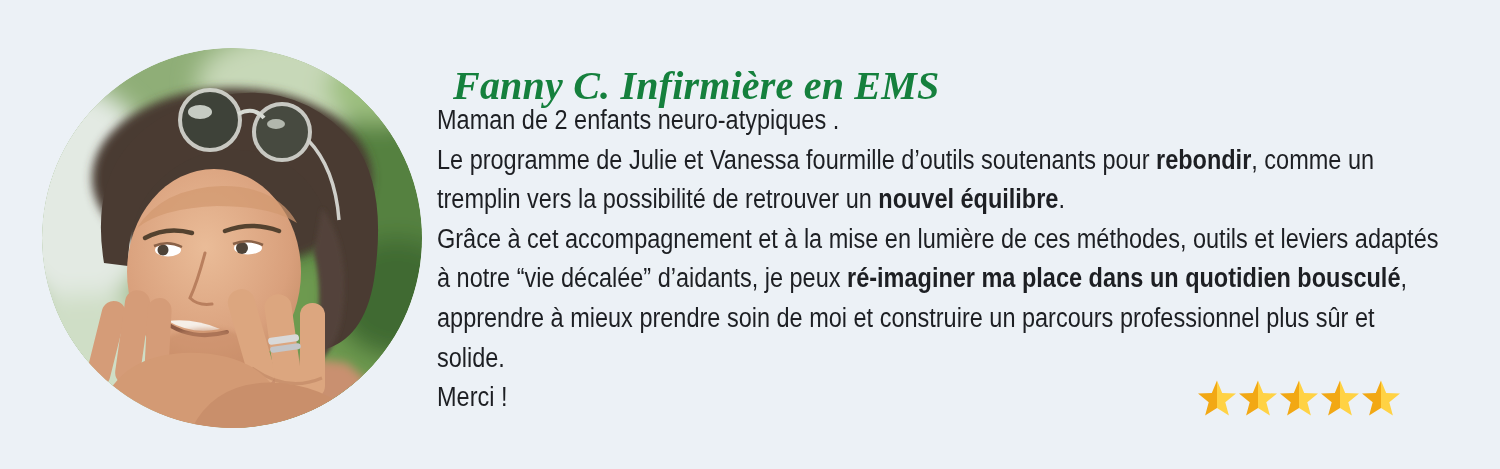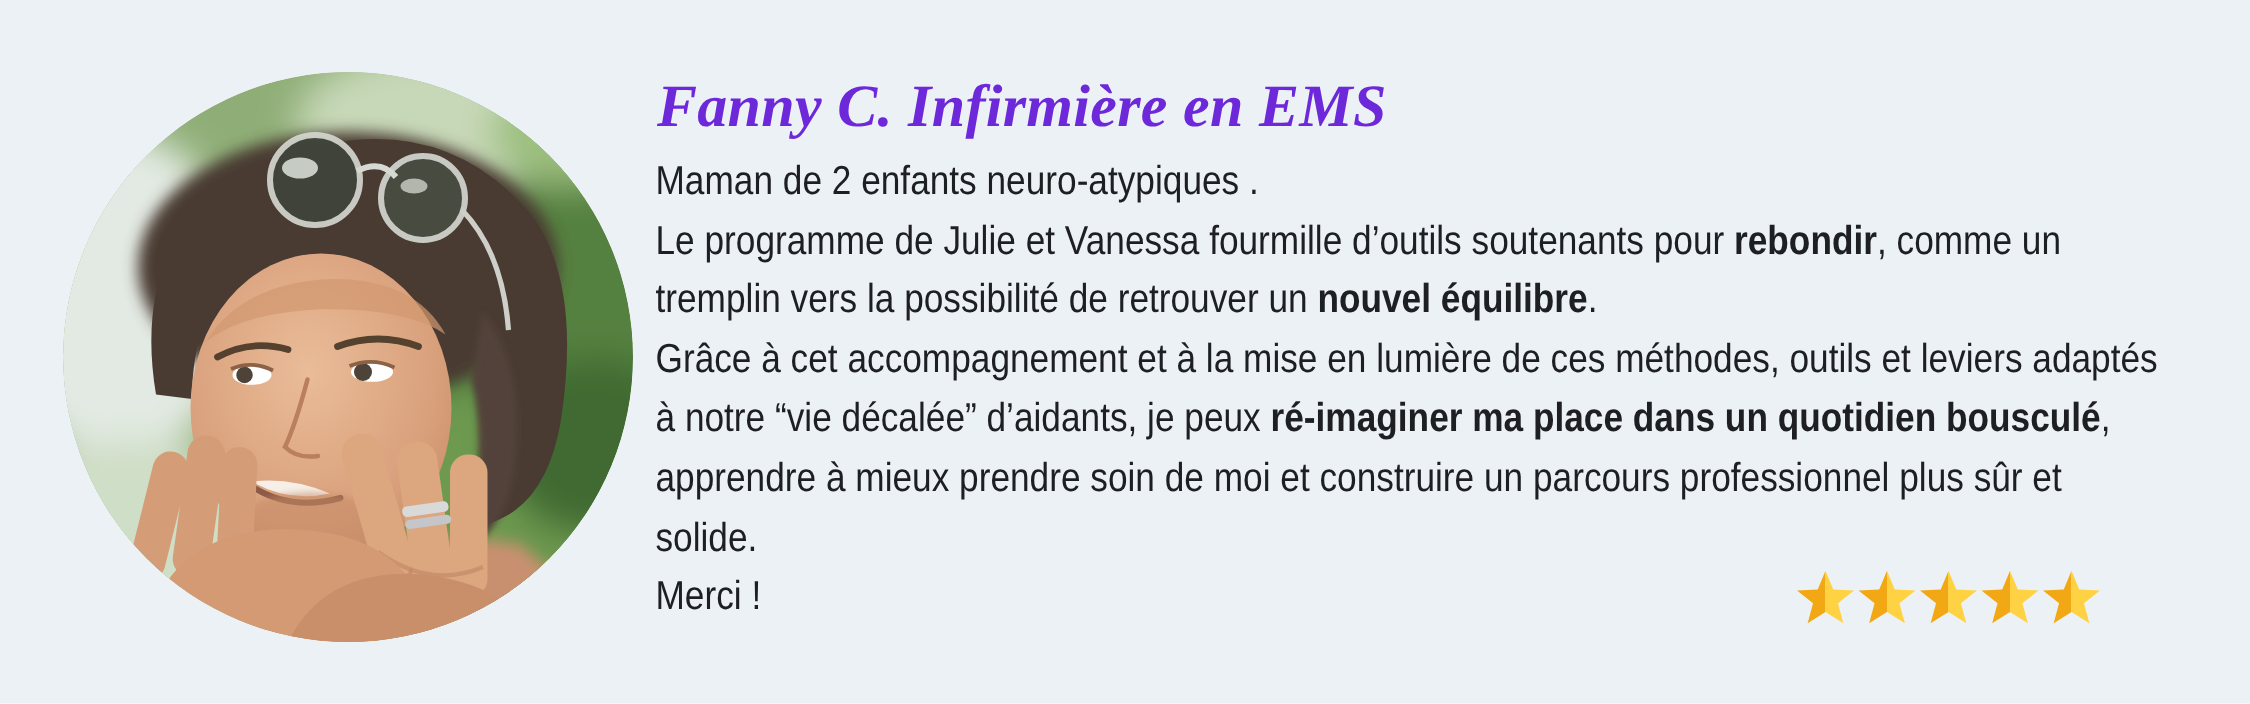--- a/index.html
+++ b/index.html
@@ -10,25 +10,25 @@
     overflow:hidden;
     font-family:"Liberation Sans", sans-serif;
   }
   .photo-wrap{
     position:absolute;left:42px;top:48px;
     width:380px;height:380px;border-radius:50%;
     overflow:hidden;
   }
   .content{position:absolute;left:437px;top:0;width:1063px;}
   .heading{
-    position:absolute;left:0;top:46px;margin:1px;
+    position:absolute;left:0;top:46px;margin:16px;
     font-family:"Liberation Serif", serif;
     font-style:italic;font-weight:700;
     font-size:40px;line-height:48px;
-    color:#6d28d9;letter-spacing:0.2px;
+    color:#15803d;letter-spacing:0.2px;
     white-space:nowrap;
   }
   .review-body{
     position:absolute;left:0;top:101px;
     font-size:27px;line-height:39.6px;
     color:#1D1F23;
     transform:scaleX(0.87);
     transform-origin:0 0;
     letter-spacing:0px;
   }

